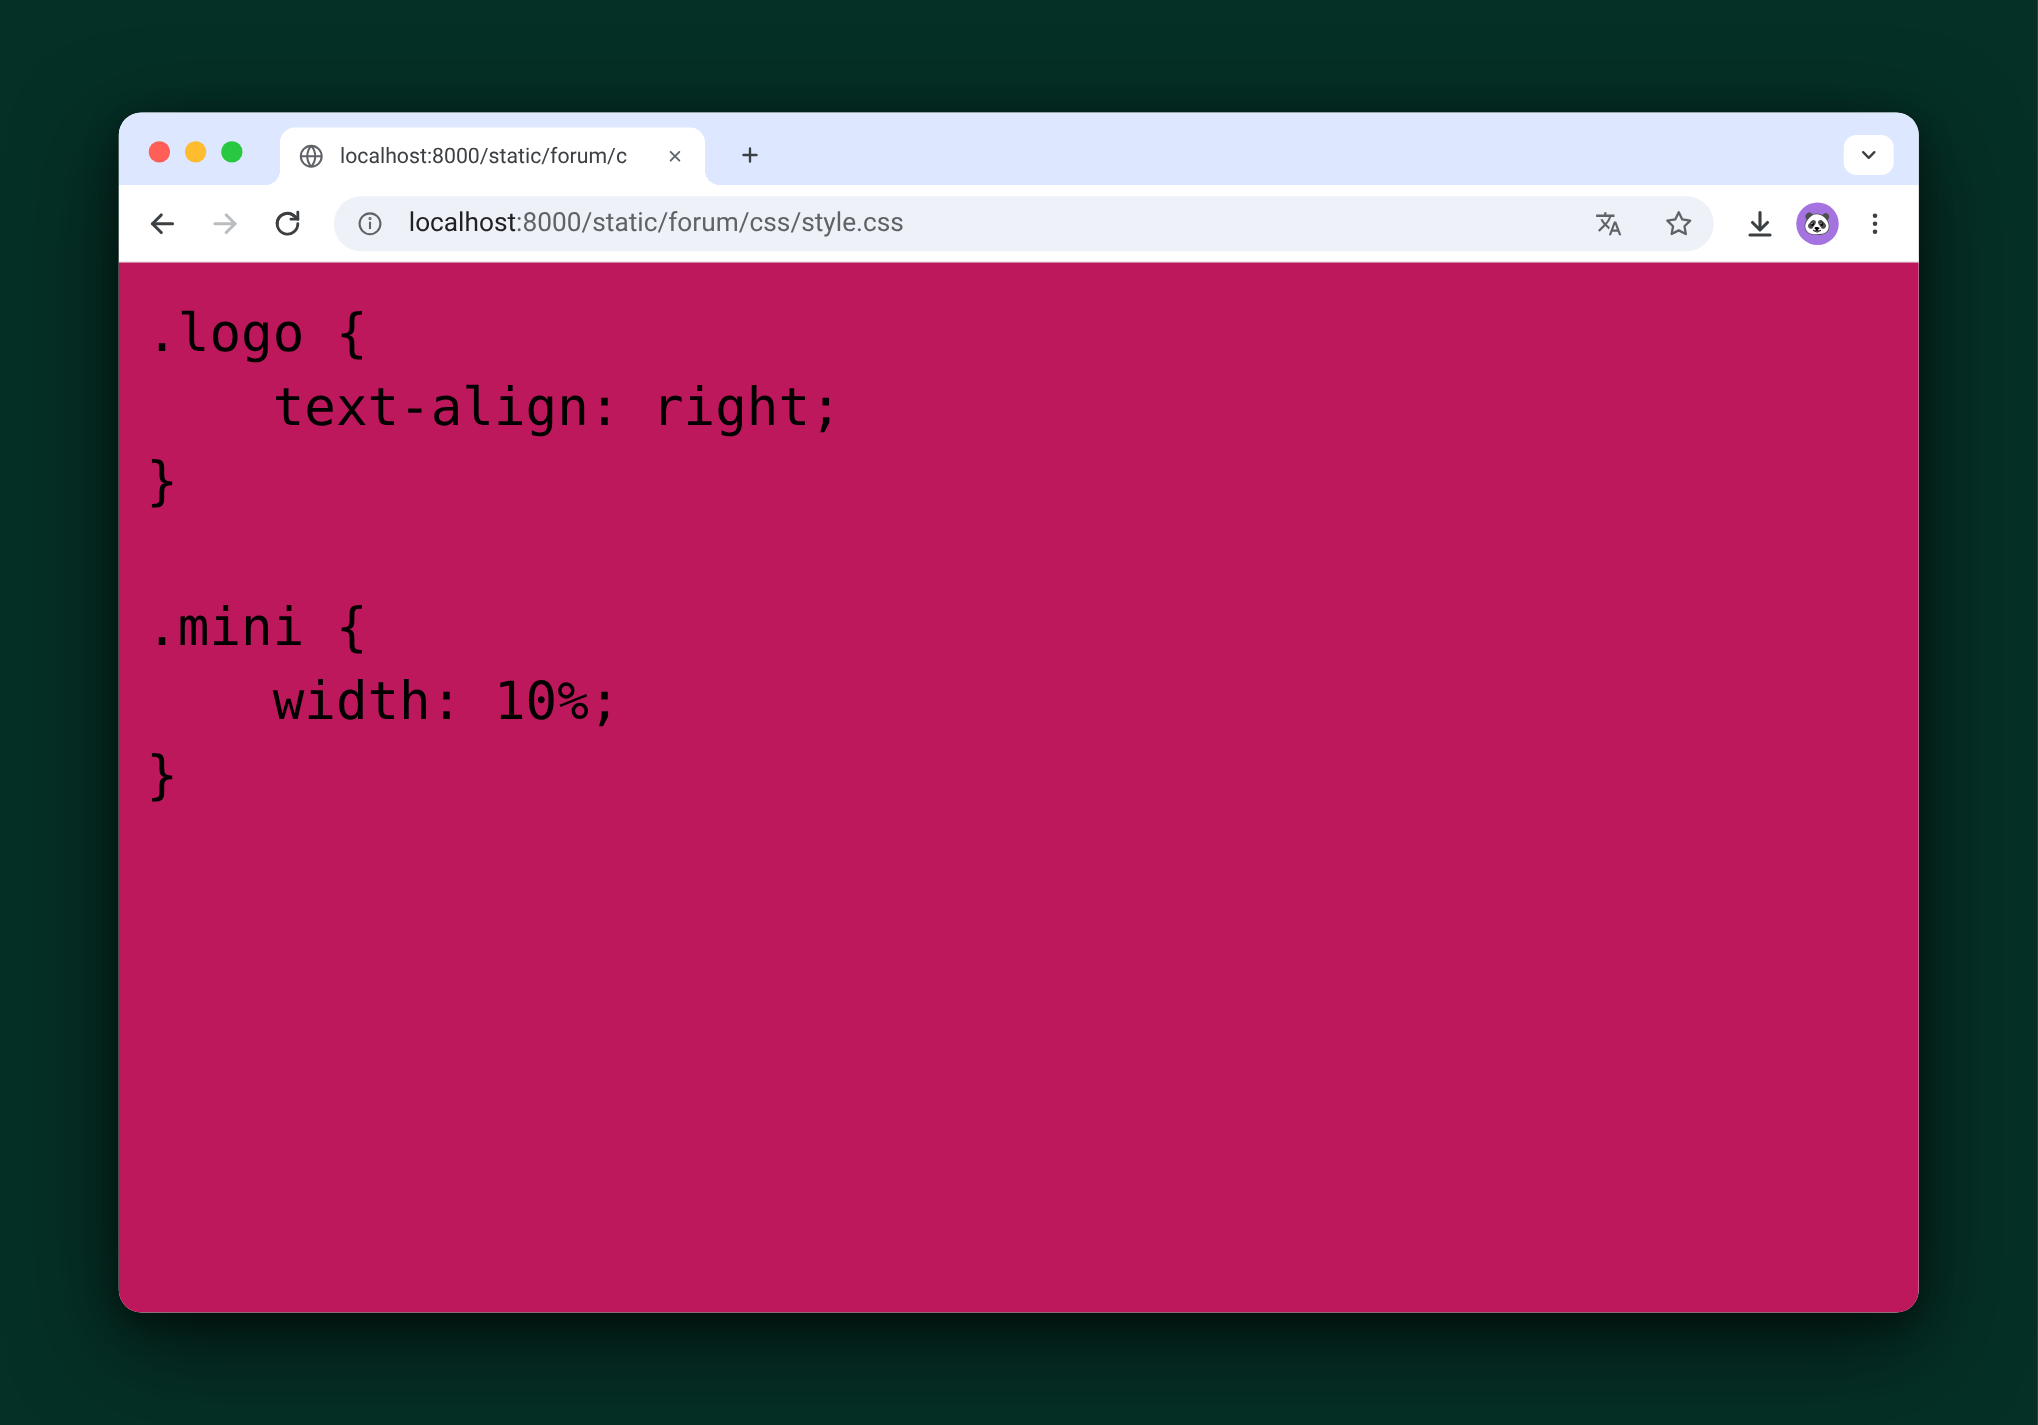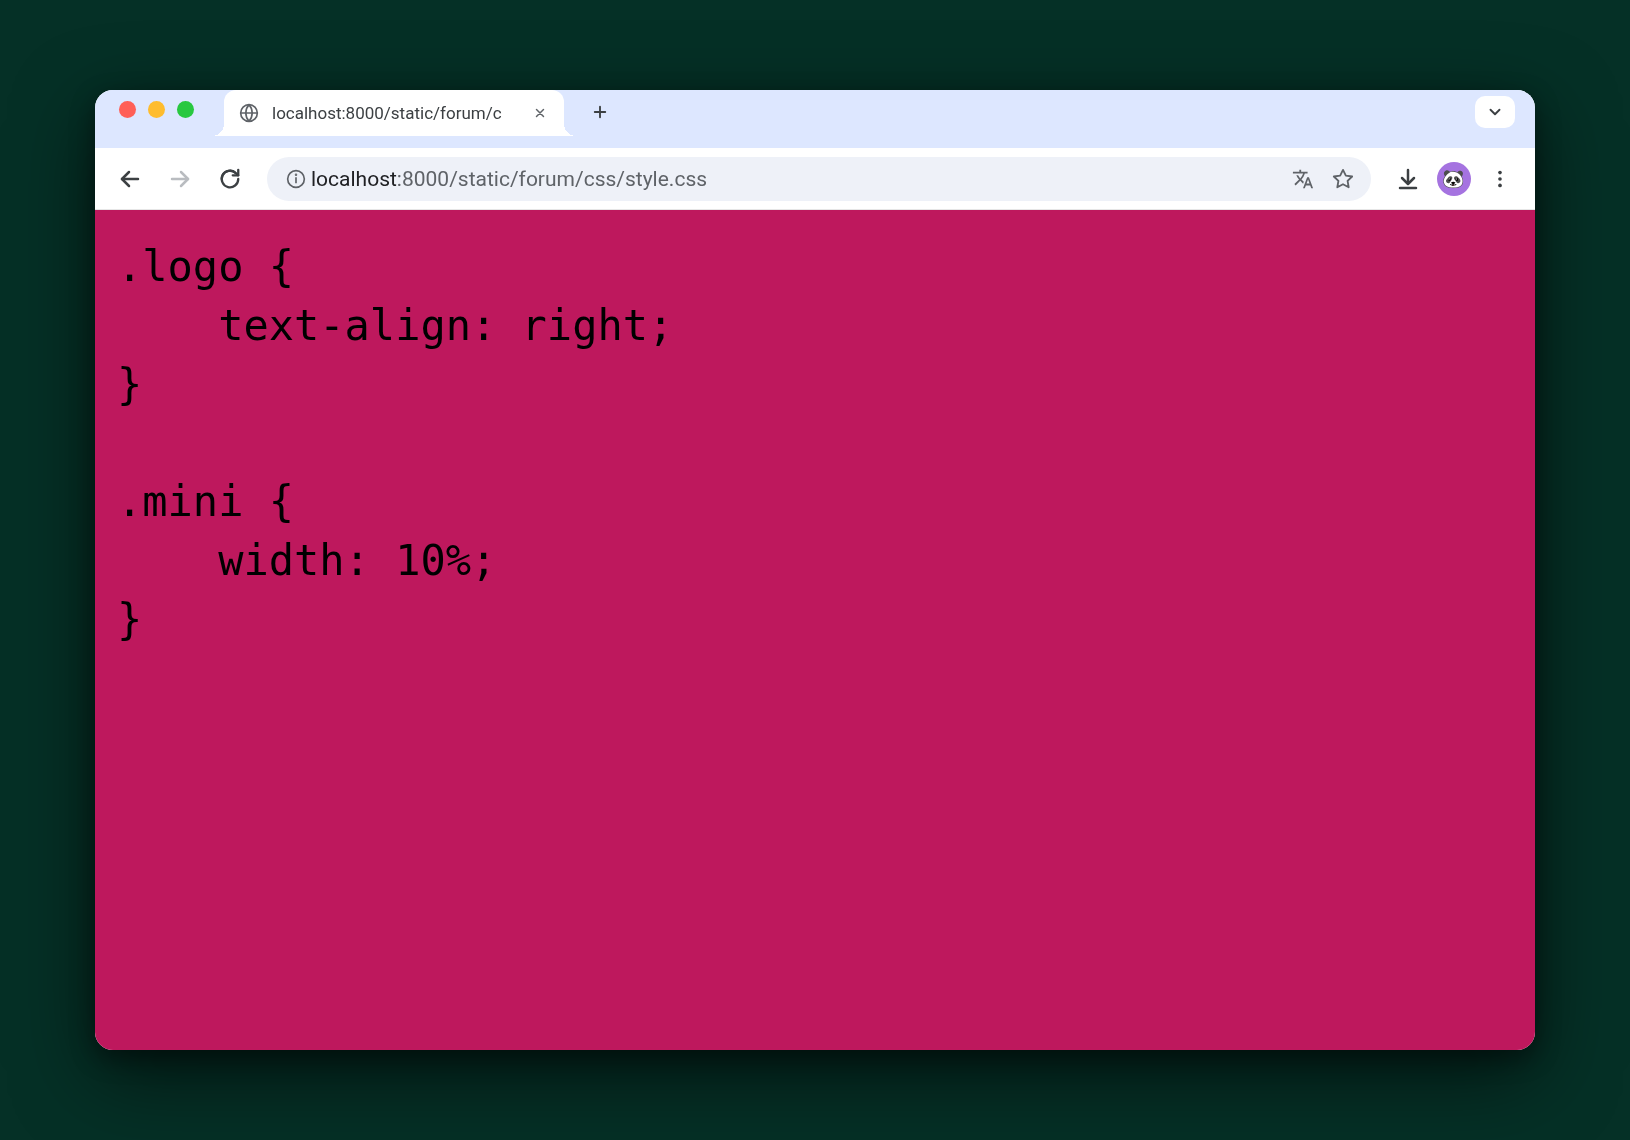--- a/index.html
+++ b/index.html
@@ -22,21 +22,21 @@
     overflow: hidden;
     display: flex;
     flex-direction: column;
   }
   
   .tab-strip {
     background: #dde7ff;
     height: 58px;
     display: flex;
     align-items: flex-end;
-    padding: 12px 14px;
+    padding: 0 14px;
     position: relative;
   }
   .traffic-lights {
     display: flex;
     gap: 12px;
     align-items: center;
     margin-bottom: 18px;
     margin-left: 10px;
     margin-right: 30px;
   }
@@ -110,21 +110,21 @@
   }
   .icon-btn.disabled { color:#b9bcc0; }
   .omnibox {
     flex:1;
     background:#eef1f8;
     border-radius:30px;
     height:44px;
     display:flex;
     align-items:center;
     padding:0 10px 0 18px;
-    gap:4px;
+    gap:20px;
     margin:15px 8px;
   }
   .site-info {
     width:22px;height:22px;color:#5f6368;display:flex;align-items:center;justify-content:center;
   }
   .url-text {
     font-size:21px;
     color:#3c4043;
     flex:1;
     white-space:nowrap;

